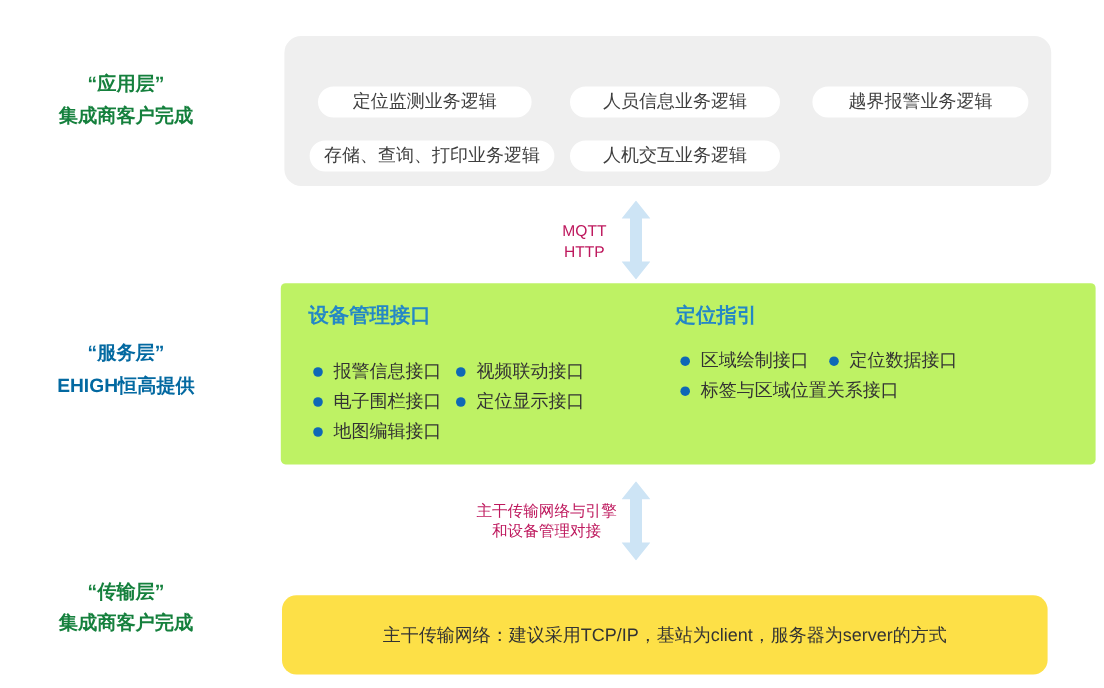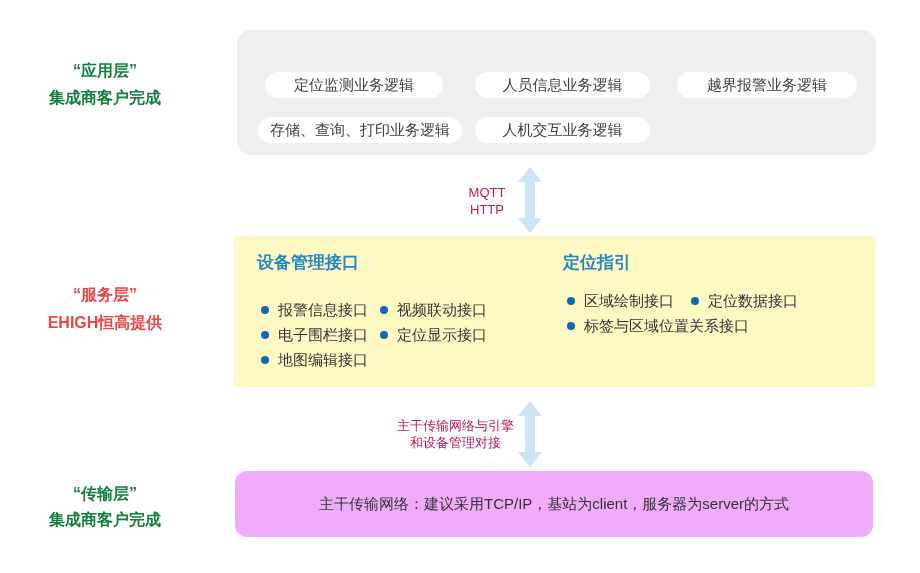--- a/index.html
+++ b/index.html
@@ -4,42 +4,42 @@
 <style>
   html,body{margin:0;padding:0;background:#ffffff;}
   .canvas{
     position:relative;width:920px;height:573px;background:#ffffff;overflow:hidden;
     font-family:"Liberation Sans","DejaVu Sans",sans-serif;
   }
   
   .layer-label{position:absolute;left:20px;width:170px;text-align:center;font-weight:bold;font-size:16px;color:#15803d;}
   .layer-label div{white-space:nowrap;}
   .label-app{top:57px;line-height:27px;}
-  .label-service{top:281px;line-height:28px;color:#ef4444;}
+  .label-service{top:281px;line-height:28px;color:#0369a1;}
   .label-transport{top:481px;line-height:26px;}
   
   .box-app{position:absolute;left:237px;top:30px;width:639px;height:125px;background:#efefef;border-radius:14px;}
   .pill{
     position:absolute;height:26px;line-height:26px;background:#ffffff;border-radius:13px;
     text-align:center;font-size:15px;color:#3f3f3f;white-space:nowrap;margin-top:12px;
   }
   
-  .box-service{position:absolute;left:234px;top:236px;width:641px;height:151px;background:#fef9c3;border-radius:4px;}
+  .box-service{position:absolute;left:234px;top:236px;width:641px;height:151px;background:#bef264;border-radius:4px;padding-left:38px;}
   .if-group{position:absolute;top:16px;}
   .if-group-left{left:23px;}
   .if-group-right{left:329px;}
   .if-title{font-size:17px;font-weight:bold;color:#2487c6;line-height:21px;margin:0 0 19px 0;}
   .if-list{list-style:none;margin:0;padding:0 0 0 4px;display:grid;row-gap:7px;font-size:15px;color:#333333;}
   .if-list-left{grid-template-columns:119px auto;margin-top:28px;}
   .if-list-right{grid-template-columns:124px auto;}
   .if-item{display:flex;align-items:center;line-height:18px;white-space:nowrap;}
   .bullet{width:8px;height:8px;border-radius:50%;background:#0e68b6;margin-right:9px;flex:0 0 8px;}
   
   .box-transport{
-    position:absolute;left:235px;top:471px;width:638px;height:66px;background:#f0abfc;border-radius:12px;
+    position:absolute;left:235px;top:496px;width:638px;height:66px;background:#fde047;border-radius:12px;
     display:flex;align-items:center;justify-content:center;font-size:15px;color:#333333;white-space:nowrap;text-align:right;
   }
   
   .arrow{position:absolute;width:24px;height:66px;}
   .arrow-top{left:518px;top:167px;}
   .arrow-bottom{left:518px;top:401px;}
   .conn-label{position:absolute;text-align:center;font-size:13px;line-height:17px;color:#be185d;white-space:nowrap;}
   .conn-label-top{left:447px;top:184px;width:80px;}
   .conn-label-bottom{left:368px;top:417px;width:175px;}
 </style>

